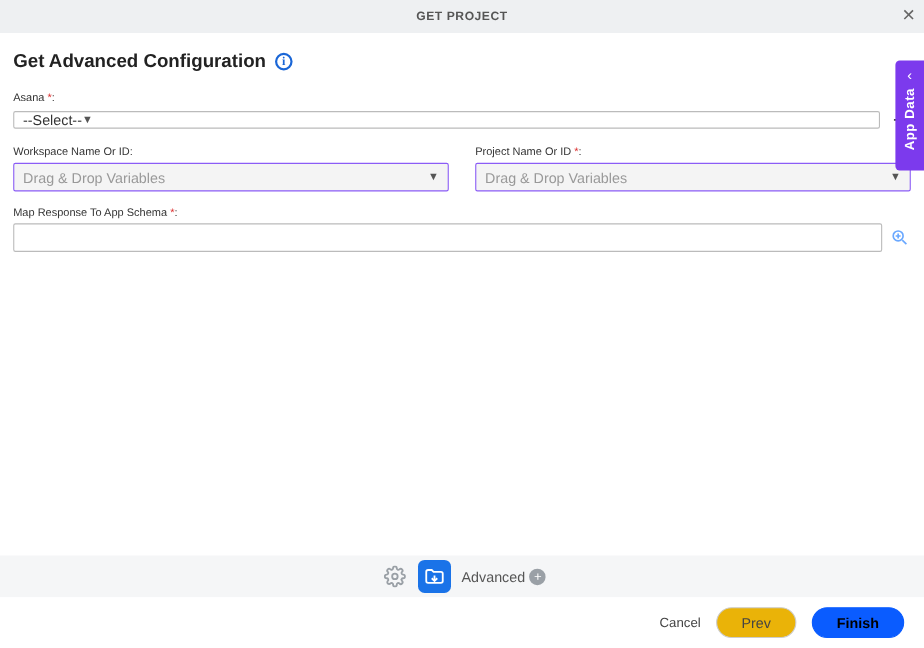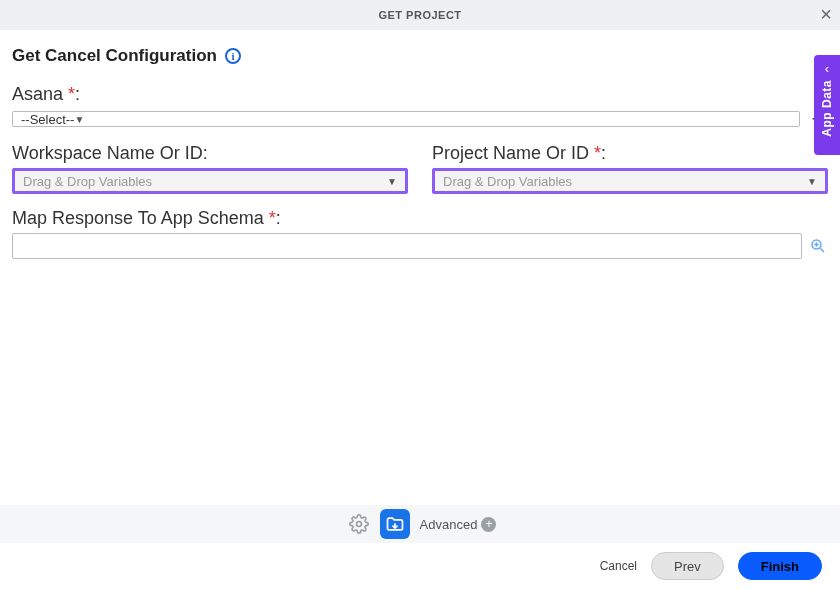--- a/index.html
+++ b/index.html
@@ -29,40 +29,40 @@
   
   .content { padding: 16px 12px 0 12px; }
   .page-title-row { display: flex; align-items: center; gap: 8px; margin-bottom: 18px; }
   .page-title { font-size: 17px; font-weight: bold; color: #222; }
   .info-icon {
     width: 16px; height: 16px; border: 2px solid #1a66d6; border-radius: 50%;
     display: inline-flex; align-items: center; justify-content: center;
     font-size: 11px; font-weight: bold; color: #1a66d6; font-family: Georgia, serif;
   }
 
-  .field-label { font-size: 18px; color: #333; margin-bottom: 4px; display: block; }
+  .field-label { font-size: 10px; color: #333; margin-bottom: 4px; display: block; }
   .req { color: #d33; }
   .colon { color: #333; }
 
   .select-row { display: flex; align-items: center; gap: 8px; margin-bottom: 14px; }
   .select-box {
     flex: 1; height: 16px; border: 1px solid #bbb; border-radius: 2px;
     padding: 0 8px; display: flex; align-items: center; justify-content: flex-start;
     background: #fff; font-size: 13px; cursor: pointer;
   }
   .select-box .arrow { font-size: 10px; color: #555; }
   .plus-btn {
     width: 20px; height: 20px; display: flex; align-items:center; justify-content:center;
     font-size: 22px; color: #444; cursor: pointer; line-height: 1;
   }
 
   .two-col { display: flex; gap: 24px; margin-bottom: 14px; justify-content: flex-end; }
   .col { flex: 1; display:flex; flex-direction:column; }
   .combo {
-    height: 26px; border: 3px solid #8b5cf6; border-radius: 2px;
+    height: 26px; border: 1px solid #8b5cf6; border-radius: 2px;
     padding: 0 8px; display: flex; align-items: center; justify-content: space-between;
     background: #f4f4f4; font-size: 13px; color: #999; cursor: text;
   }
   .combo .arrow { font-size: 10px; color: #555; }
 
   .full-row { margin-bottom: 14px; }
   .map-row { display: flex; align-items: center; gap: 6px; }
   .text-input {
     flex: 1; height: 26px; border: 1px solid #bbb; border-radius: 2px;
     padding: 0 8px; background: #fff;
@@ -92,21 +92,21 @@
   
   .footer {
     position: absolute; left: 0; right: 0; bottom: 0; height: 46px;
     background: #fff; display: flex; align-items:center; justify-content:flex-end;
     gap: 14px; padding-right: 18px;
   }
   .link-btn { color: #444; cursor: pointer; font-size: 12px; }
   .btn {
     height: 28px; padding: 0 22px; border-radius: 14px; font-size: 13px;
     display:flex; align-items:center; cursor:pointer; border:1px solid #ccc;
-    background:#e5e5e5; color:#444;
+    background:#eab308; color:#444;
   }
   .btn-primary { background:#0a5cff; border-color:#0a5cff; color:#000000; font-weight:bold;text-align:center; }
 </style>
 </head>
 <body>
 
 <div class="wrapper">
 
   <div class="header">
     <span class="header-title">GET PROJECT</span>
@@ -114,21 +114,21 @@
   </div>
 
   <div class="side-tab">
     <span class="chev">‹</span>
     <span class="label">App Data</span>
   </div>
 
   <div class="content">
 
     <div class="page-title-row">
-      <span class="page-title">Get Cancel Configuration</span>
+      <span class="page-title">Get Advanced Configuration</span>
       <span class="info-icon">i</span>
     </div>
 
     <div class="full-row">
       <label class="field-label">
         <span>Asana</span>
         <span class="req">*</span><span class="colon">:</span>
       </label>
       <div class="select-row">
         <div class="select-box">

